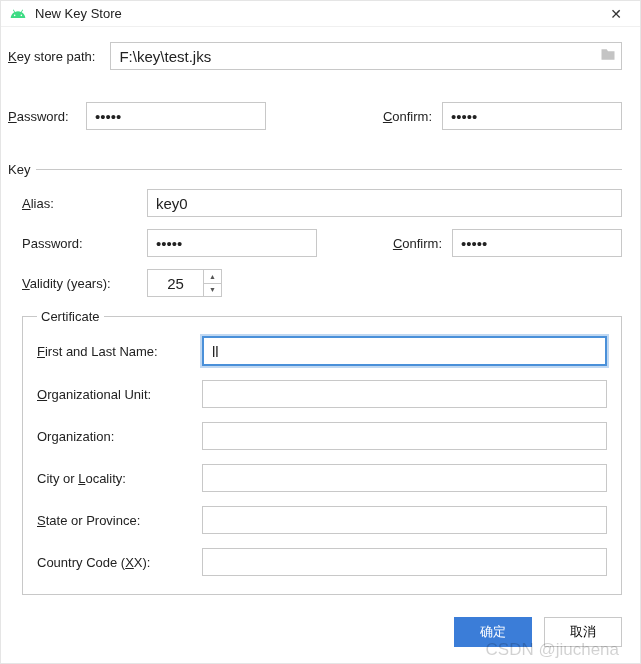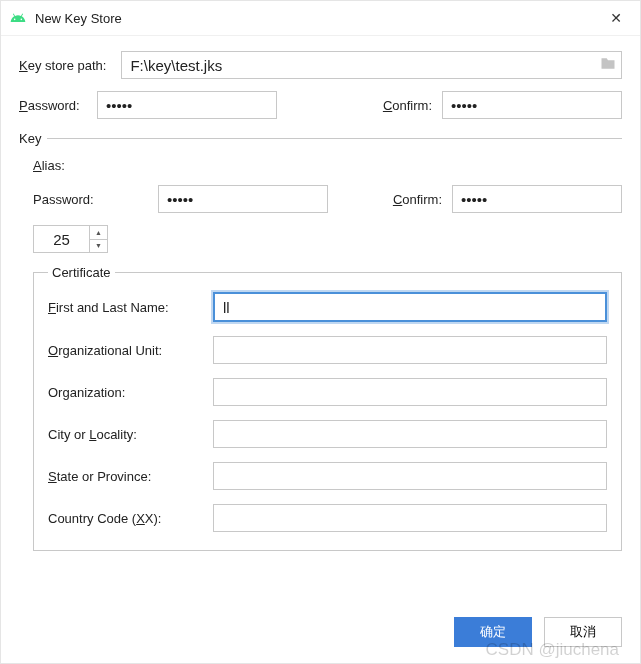--- a/index.html
+++ b/index.html
@@ -31,23 +31,24 @@
     }
     .titlebar .app-icon {
       width: 18px; height: 18px;
       margin-right: 8px;
       display: flex; align-items: center; justify-content: center;
     }
     .titlebar .title { flex: 1; font-size: 13px; }
     .titlebar .close { font-size: 14px; color: #333; cursor: pointer; padding: 4px 8px; }
     .content {
       flex: 1;
-      padding: 15px 18px 0 18px;
+      padding: 15px 18px 0 7px;
       display: flex;
       flex-direction: column;
+      gap: 20px;
     }
     .row {
       display: flex;
       align-items: center;
       margin-bottom: 12px;
     }
     .row label { white-space: nowrap; }
     .mn { text-decoration: underline; }
     input[type="text"], input[type="password"] {
       border: 1px solid #c8c8c8;
@@ -180,31 +181,33 @@
       <label class="l2"><span class="mn">C</span><span>onfirm:</span></label>
       <input type="password" value="•••••" style="">
     </div>
 
     <fieldset class="key">
       <legend>Key</legend>
       <div class="key-body">
 
         <div class="row alias-row">
           <label class="l1"><span class="mn">A</span><span>lias:</span></label>
+          <input type="text" value="key0" style="">
         </div>
 
         <div class="row pw-row">
           <label class="l1">Password:</label>
           <input type="password" value="•••••" style="">
           <span class="spacer"></span>
           <label class="l2"><span class="mn">C</span><span>onfirm:</span></label>
           <input type="password" value="•••••" style="">
         </div>
 
         <div class="row validity-row">
+          <label><span class="mn">V</span><span>alidity (years):</span></label>
           <div class="spinner">
             <input type="text" value="25" style="">
             <div class="btns">
               <div>▲</div>
               <div>▼</div>
             </div>
           </div>
         </div>
 
         <fieldset class="cert">

